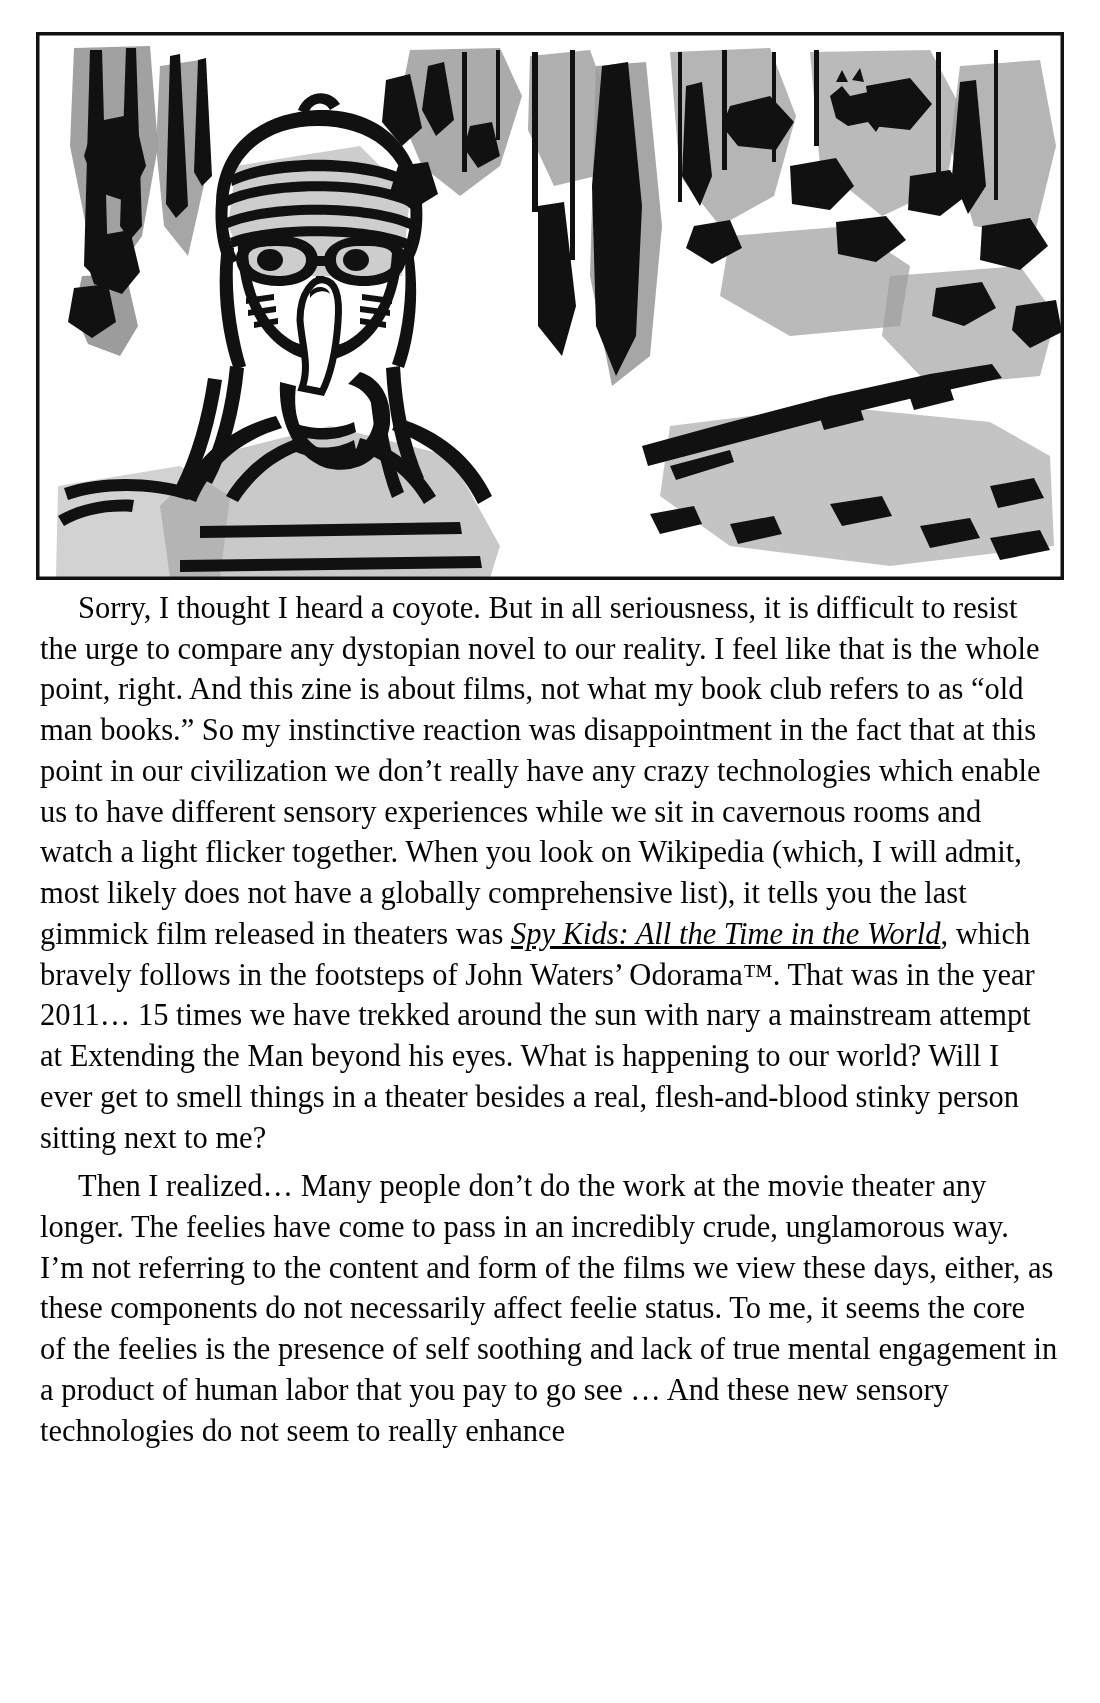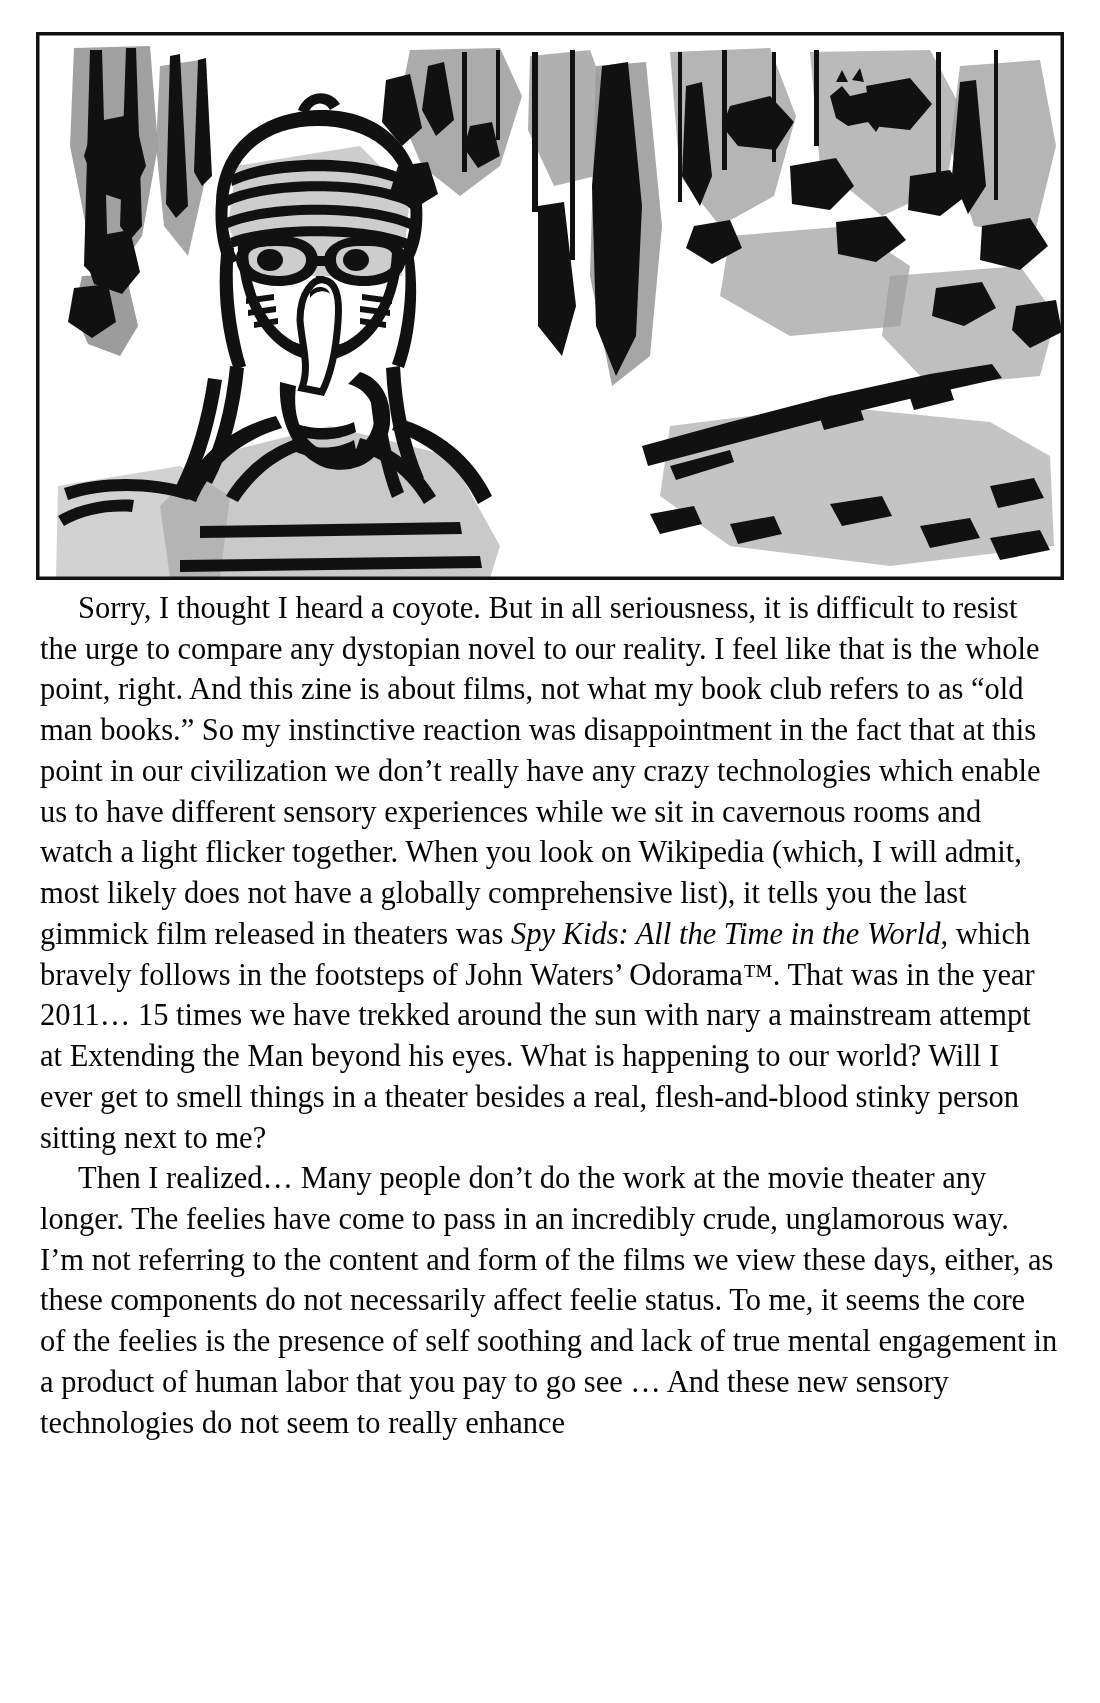--- a/index.html
+++ b/index.html
@@ -39,24 +39,25 @@
     line-height: 1.336;
     color: #050505;
     text-align: left;
     font-family: "Liberation Serif", serif;
   }
   .bodytext p {
     margin: 0;
     text-indent: 38px;
   }
   .bodytext p + p {
-    margin-top: 0;
+    margin-top: 8px;
   }
   .it {
     font-style: italic;
+    text-decoration: underline;
   }
 </style>
 </head>
 <body>
 
 <div class="page">
 
   <div class="illustration">
     <svg width="1040" height="560" viewBox="0 0 1040 560" xmlns="http://www.w3.org/2000/svg">
       <defs>

